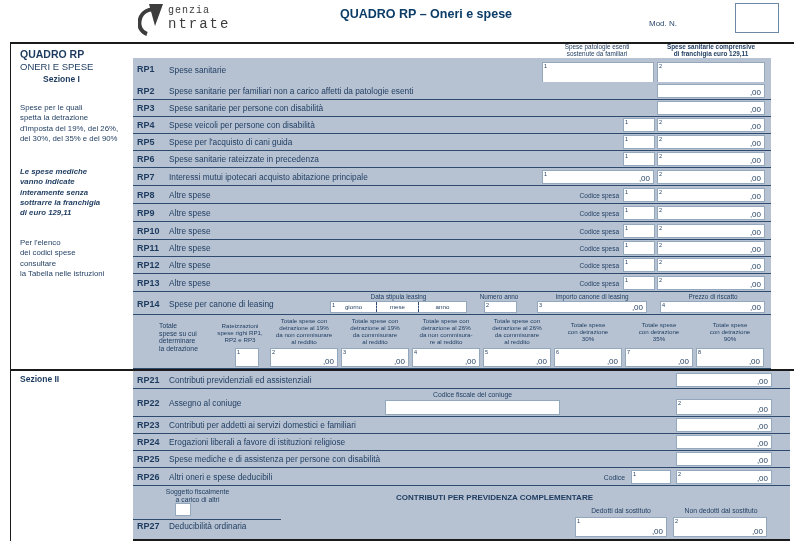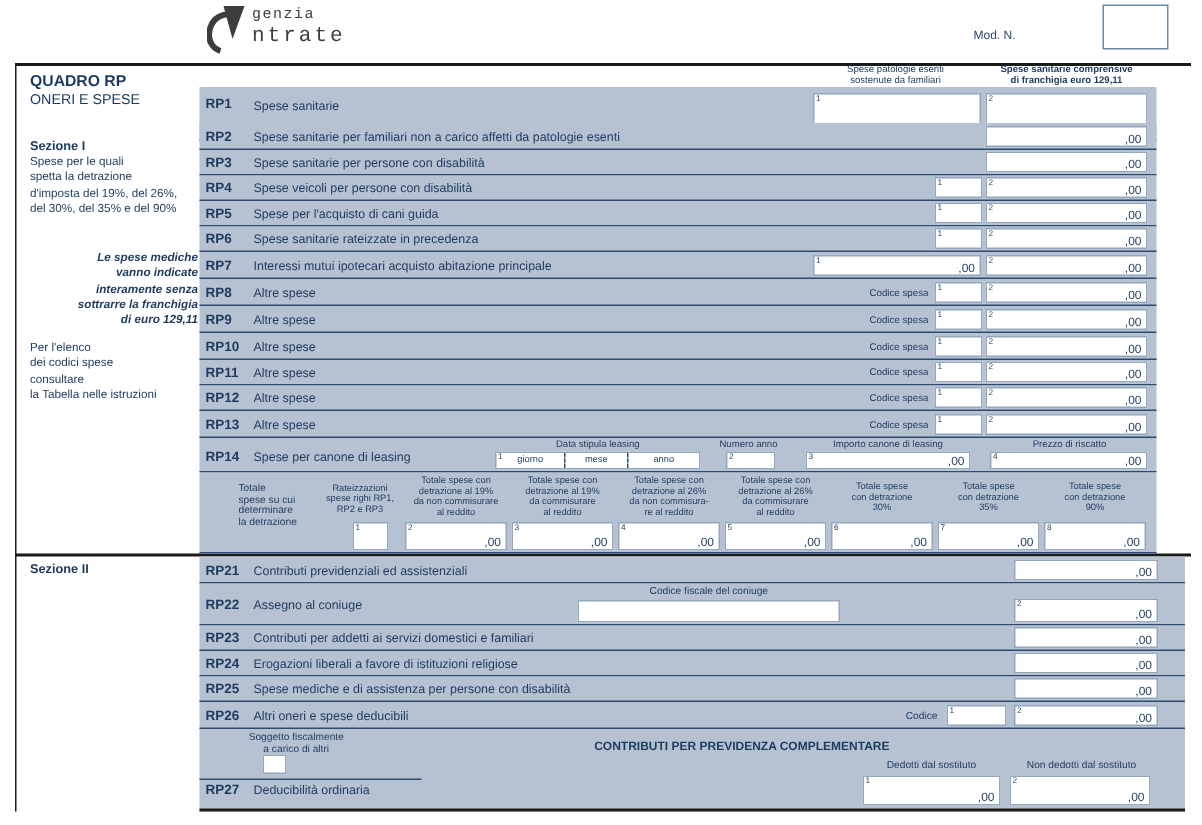--- a/index.html
+++ b/index.html
@@ -43,40 +43,44 @@
   <div class="logo-glyph">
     <svg width="30" height="34" viewBox="0 0 30 34">
       <path d="M9 31 C3 29 0 23 2 16 C4 9 11 5 18 7" fill="none" stroke="#3d3d3d" stroke-width="4"></path>
       <path d="M11 1 L25 1 L17 23 Z" fill="#3d3d3d"></path>
     </svg>
   </div>
   <div class="logo-text">
     <span class="l1">genzia</span>
     <span class="l2">ntrate</span>
   </div>
+  <div class="form-title">
+    <span>QUADRO RP –</span>
+    <span>Oneri e spese</span>
+  </div>
   <div class="modn">Mod. N.</div>
   <div class="modn-box"></div>
 
   <div class="line" style="left:10px;top:42px;width:784px;height:2px;"></div>
   <div class="line" style="left:10px;top:42px;width:1px;height:499px;"></div>
   <div class="line" style="left:10px;top:369px;width:784px;height:2px;"></div>
 
   <div class="side sb-bold" style="top:48px;font-size:10.5px;">QUADRO RP</div>
   <div class="side" style="top:61px;font-size:9.5px;">ONERI E SPESE</div>
-  <div class="side sb-bold" style="top:92px;font-size:8.5px;">Sezione I</div>
+  <div class="side sb-bold" style="top:74px;font-size:8.5px;margin-left:23px;">Sezione I</div>
   <div class="side" style="top:103px;">Spese per le quali
 spetta la detrazione
 d'imposta del 19%, del 26%,
 del 30%, del 35% e del 90%</div>
-  <div class="side sb-italic" style="top:167px;text-align:right;">Le spese mediche
+  <div class="side sb-italic" style="top:167px;">Le spese mediche
 vanno indicate
 interamente senza
 sottrarre la franchigia
 di euro 129,11</div>
-  <div class="side" style="top:227px;">Per l'elenco
+  <div class="side" style="top:238px;">Per l'elenco
 dei codici spese
 consultare
 la Tabella nelle istruzioni</div>
   <div class="side sb-bold" style="top:374px;font-size:8.5px;">Sezione II</div>
 
   <div class="hdr" style="left:538px;top:43px;width:118px;">Spese patologie esenti
 sostenute da familiari</div>
   <div class="hdr" style="left:650px;top:43px;width:122px;font-weight:bold;">Spese sanitarie comprensive
 di franchigia euro 129,11</div>
 

